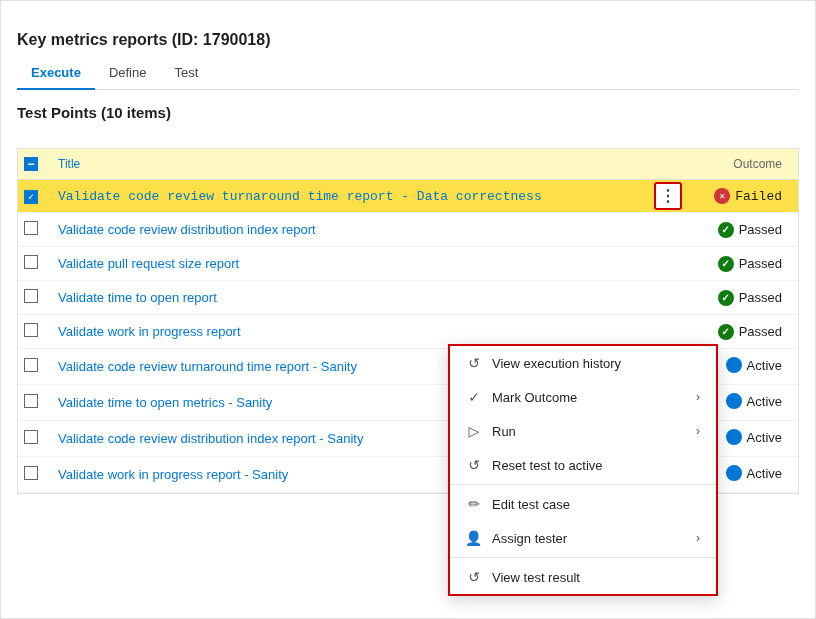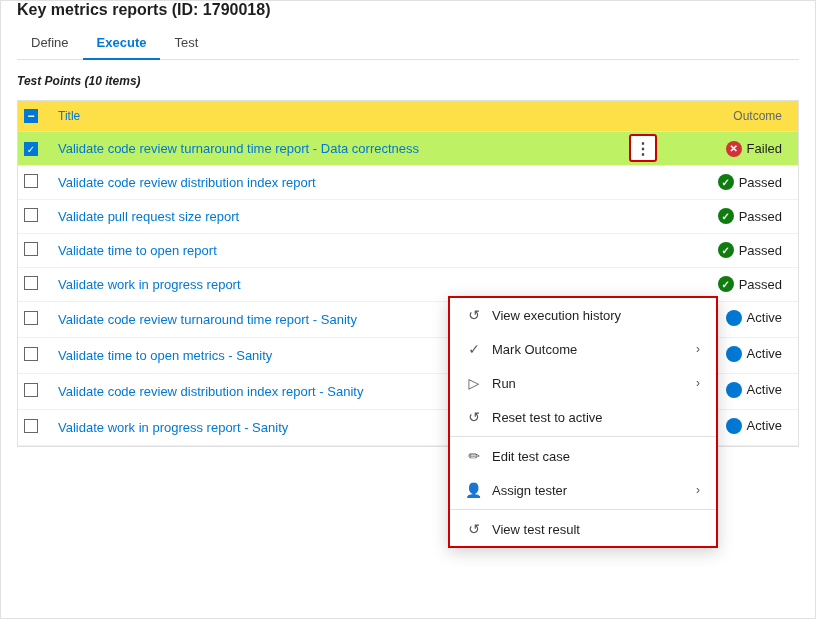--- a/index.html
+++ b/index.html
@@ -6,21 +6,21 @@
     body {
       font-family: 'Segoe UI', Arial, sans-serif;
       font-size: 13px;
       background: #fff;
       color: #1f1f1f;
       width: 816px;
       min-height: 619px;
       border: 1px solid #e0e0e0;
     }
     .page-header {
-      padding: 0 16px 0 16px;
+      padding: 30px 16px 0 16px;
       border-radius: 20px;
     }
     .page-title {
       font-size: 16px;
       font-weight: 600;
       color: #1f1f1f;
       margin-bottom: 8px;
     }
     .tabs {
       display: flex;
@@ -39,54 +39,54 @@
     }
     .tab.active {
       color: #0078d4;
       border-bottom: 2px solid #0078d4;
       font-weight: 600;
     }
     .content {
       padding: 14px 16px;
     }
     .section-title {
-      font-size: 12px;
+      font-size: 15px;
       font-weight: 600;
-      margin-bottom: 12px;
+      margin-bottom: 27px;
       color: #1f1f1f;
-      font-style: italic;
     }
     .table-wrapper {
       position: relative;
       border: 1px solid #e0e0e0;
     }
     table {
       width: 100%;
       border-collapse: collapse;
     }
     thead tr {
-      background: #fde047;
+      background: #fef9c3;
     }
     thead th {
       padding: 7px 10px;
       text-align: left;
       font-weight: 500;
       color: #666;
       font-size: 12px;
       border-bottom: 1px solid #e0e0e0;
     }
     thead th.outcome-col {
       text-align: right;
       padding-right: 16px;
     }
     tbody tr {
       border-bottom: 1px solid #f0f0f0;
     }
     tbody tr.selected {
-      background: #bef264;
+      background: #fde047;
+      font-family: Liberation Mono, monospace;
     }
     tbody td {
       padding: 8px 10px;
       vertical-align: middle;
       font-size: 13px;
     }
     tbody td.outcome-col {
       text-align: right;
       padding-right: 16px;
       white-space: nowrap;
@@ -216,22 +216,22 @@
       margin: 2px 0;
     }
   </style>
 </head>
 <body>
 
 <div>
   <div class="page-header">
     <div class="page-title">Key metrics reports (ID: 1790018)</div>
     <div class="tabs">
+      <div class="tab active">Execute</div>
       <div class="tab">Define</div>
-      <div class="tab active">Execute</div>
       <div class="tab">Test</div>
     </div>
   </div>
 
   <div class="content">
     <div class="section-title">Test Points (10 items)</div>
 
     <div class="table-wrapper">
       <table>
         <thead>

